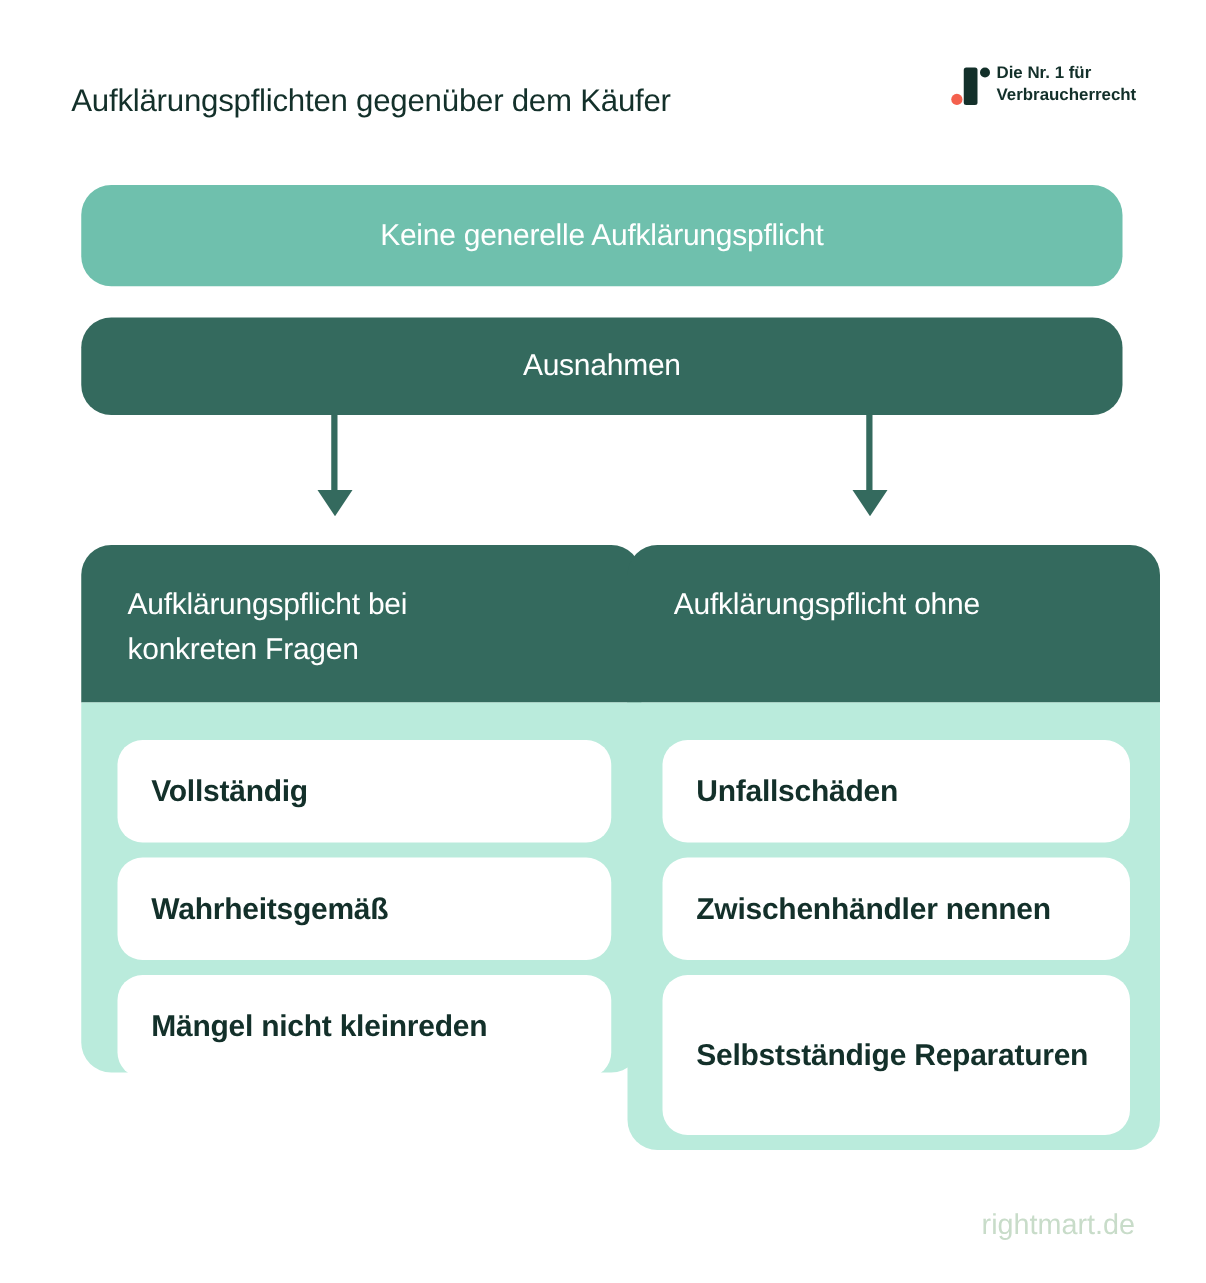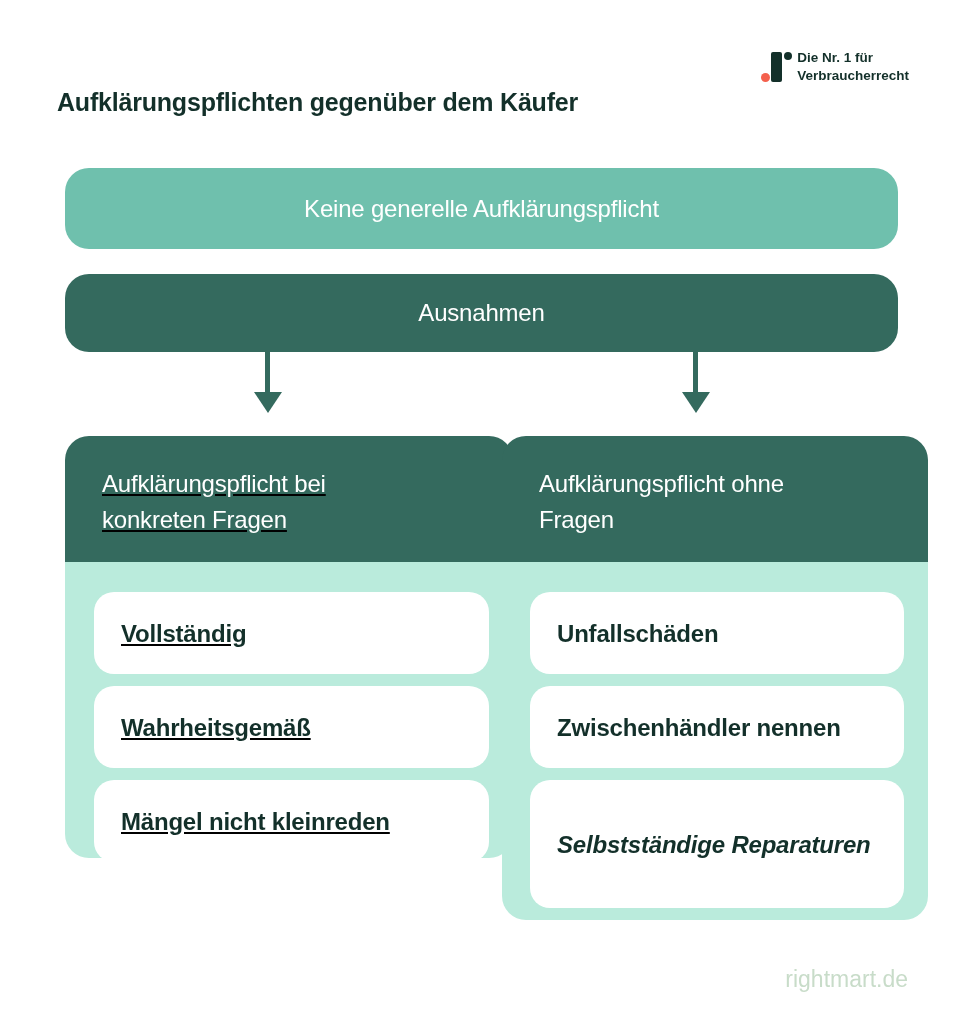--- a/index.html
+++ b/index.html
@@ -6,28 +6,28 @@
   .canvas {
     position:relative;
     width:965px; height:1026px;
     background:#ffffff;
     font-family:"Liberation Sans", sans-serif;
     overflow:hidden;
   }
 
   
   .title {
-    position:absolute; left:57px; top:71px;
-    font-size:25px; font-weight:700;
+    position:absolute; left:57px; top:50px;
+    font-size:25px; font-weight:400;
     color:var(--ink, #13302A);
     letter-spacing:-0.2px;
   }
   .logo {
     position:absolute; top:48px; right:56px;
-    display:flex; gap:4px; align-items:center;
+    display:flex; gap:4px; align-items:flex-end;
   }
   .logo-mark { position:relative; width:32px; height:32px; }
   .logo-dot-red {
     position:absolute; left:0; top:22px; width:9px; height:9px;
     border-radius:50%; background:var(--coral, #F4604D);
   }
   .logo-bar {
     position:absolute; left:10px; top:1px; width:11px; height:30px;
     background:var(--ink, #13302A); border-radius:2px;
   }
@@ -38,21 +38,21 @@
   .logo-text {
     font-size:13.5px; font-weight:700; line-height:18px;
     color:var(--ink, #13302A); padding-top:1px;
   }
 
   
   .banner {
     position:absolute; left:65px; width:833px;
     border-radius:24px;
     display:flex; align-items:center; justify-content:center;
-    color:#ffffff; font-size:24px; font-weight:400; letter-spacing:-0.2px;margin-top:20px;
+    color:#ffffff; font-size:24px; font-weight:400; letter-spacing:-0.2px;
   }
   .banner-teal { top:148px; height:81px; background:var(--teal, #6FC0AD); }
   .banner-dark { top:254px; height:78px; background:var(--dark-green, #346A5E); }
 
   
   .arrow { position:absolute; top:331px; width:28px; height:82px; }
   .arrow::before {
     content:""; position:absolute; left:11px; top:0;
     width:5px; height:63px; background:var(--dark-green, #346A5E);
   }
@@ -61,21 +61,21 @@
     width:0; height:0;
     border-left:14px solid transparent;
     border-right:14px solid transparent;
     border-top:21px solid var(--dark-green, #346A5E);
   }
   .arrow-left  { left:254px; }
   .arrow-right { left:682px; }
 
   
   .column { position:absolute; top:436px; }
-  .column-left  { left:65px;  width:448px;text-decoration:underline; }
+  .column-left  { left:65px;  width:448px; }
   .column-right { left:502px; width:426px; }
   .col-header {
     box-sizing:border-box;
     height:126px;
     background:var(--dark-green, #346A5E);
     border-radius:24px 24px 0 0;
     color:#ffffff; font-size:24px; font-weight:400; letter-spacing:-0.2px;
     line-height:36px;
     padding:30px 28px 0 37px;
   }
@@ -91,21 +91,21 @@
   .column-right .col-body { height:358px;padding-left:28px; }
   .card {
     background:#ffffff; border-radius:20px;
     display:flex; align-items:center;
     min-height:74px;
     padding:4px 20px 4px 27px;
     font-size:24px; font-weight:700; letter-spacing:-0.2px;
     color:var(--ink, #13302A);
     line-height:41px;
   }
-  .card-tall { min-height:120px;font-style:italic; }
+  .card-tall { min-height:120px; }
 
   
   .footer {
     position:absolute; right:57px; top:966px;
     font-size:23px; font-weight:400;
     color:var(--pale-green, #C8DCC9);
   }
 </style>
 </head>
 <body>
@@ -141,21 +141,20 @@
     <div class="col-body">
       <div class="card">Vollständig</div>
       <div class="card">Wahrheitsgemäß</div>
       <div class="card">Mängel nicht kleinreden</div>
     </div>
   </section>
 
   <section class="column column-right">
     <div class="col-header">
       <span>Aufklärungspflicht ohne</span>
-      <span>Fragen</span>
     </div>
     <div class="col-body">
       <div class="card">Unfallschäden</div>
       <div class="card">Zwischenhändler nennen</div>
       <div class="card card-tall">Selbstständige Reparaturen</div>
     </div>
   </section>
 
   <div class="footer">rightmart.de</div>
 

